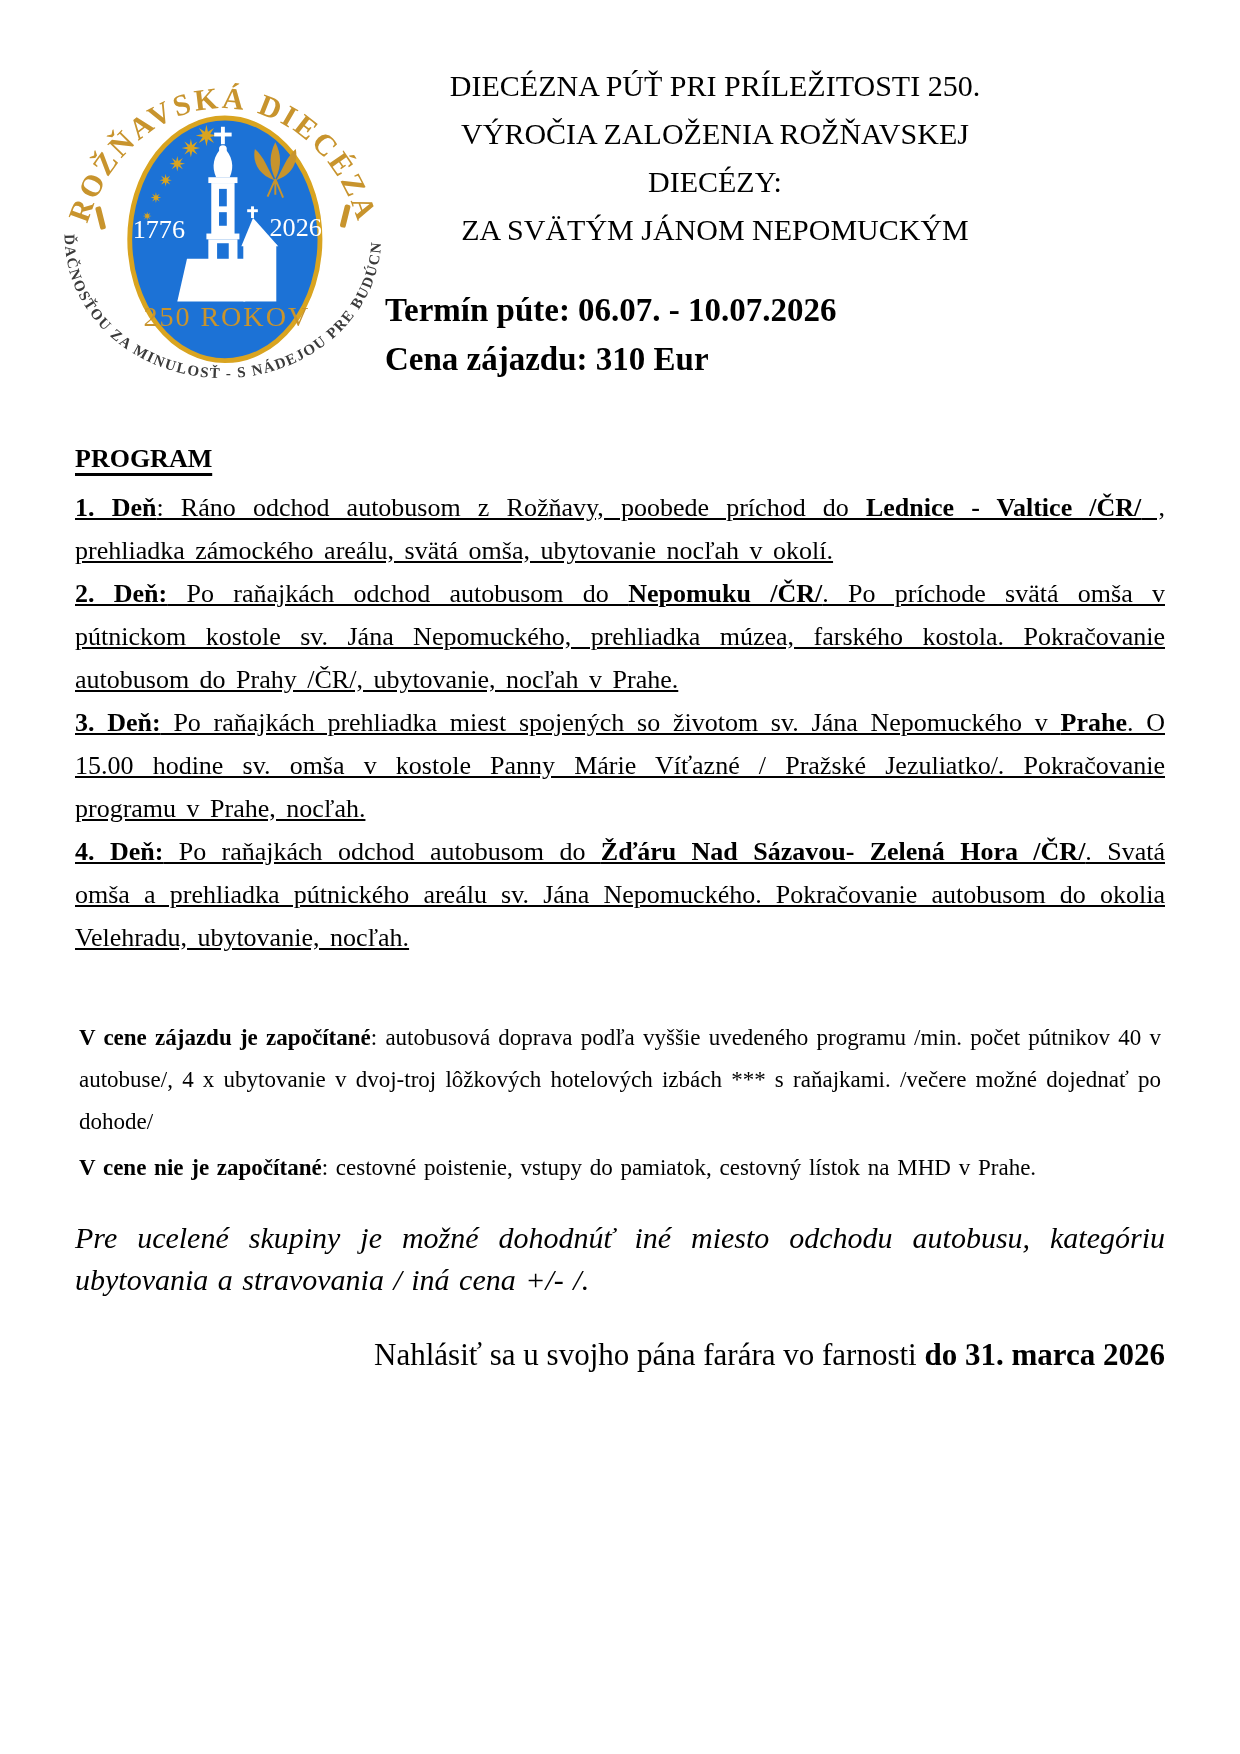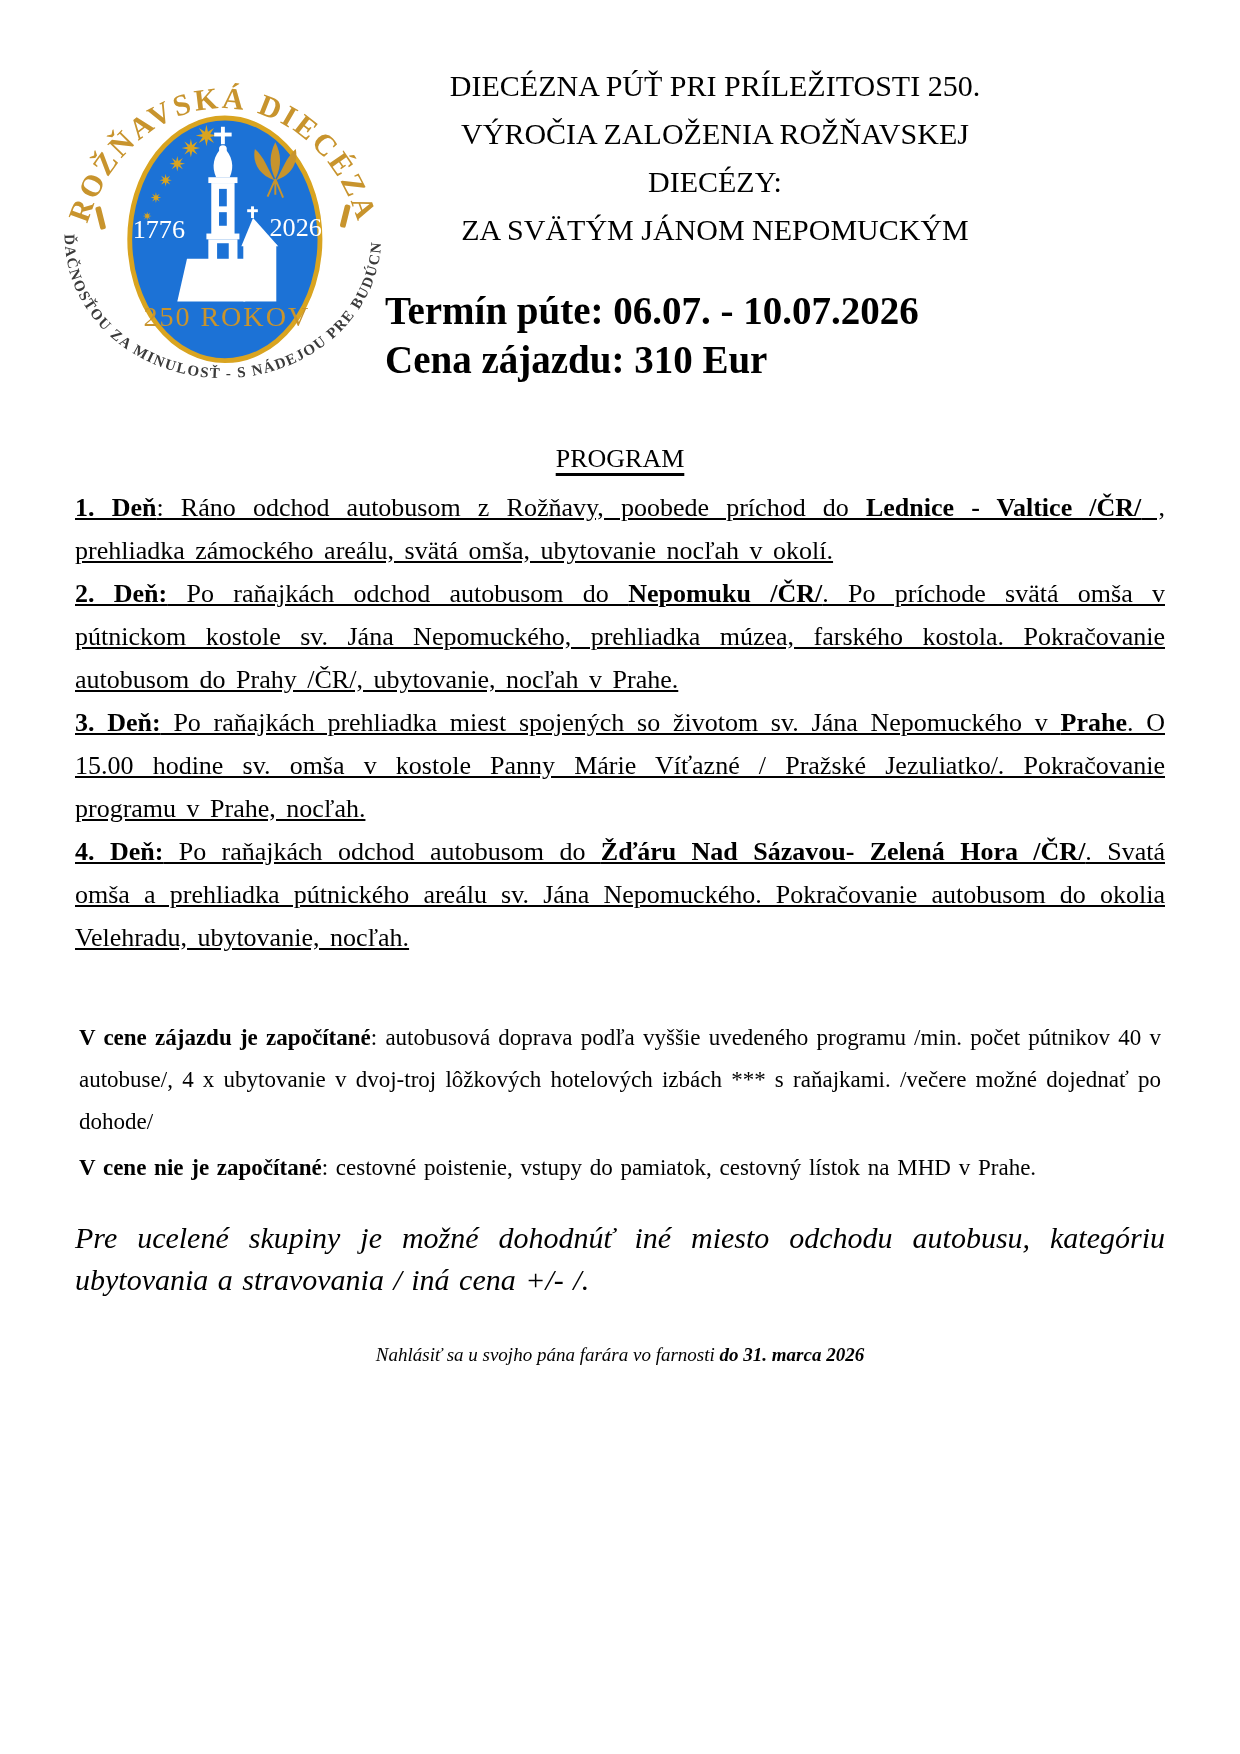--- a/index.html
+++ b/index.html
@@ -10,36 +10,36 @@
   }
   .b{font-weight:bold;}
   .i{font-style:italic;}
   
   .header{display:flex;align-items:flex-start;}
   .logo-wrap{flex:0 0 330px;margin-left:-20px;}
   svg.logo{width:330px;height:340px;display:block;}
   .head-right{flex:1;min-width:0;}
   .doc-title{margin:14px 0 0 0;padding-right:120px;font-size:30px;font-weight:normal;
     line-height:48px;text-align:center;}
-  .trip-meta{margin-top:32px;font-size:39px;font-weight:bold;line-height:49px;}
+  .trip-meta{margin-top:32px;font-size:33px;font-weight:bold;line-height:49px;}
   .trip-meta div{white-space:nowrap;}
   
   .arc-top{font-family:"Liberation Serif",serif;font-weight:bold;font-size:31px;letter-spacing:3px;}
   .arc-bottom{font-family:"Liberation Serif",serif;font-weight:bold;font-size:15.5px;letter-spacing:1.5px;}
   .logo-year{font-family:"Liberation Serif",serif;font-size:27px;}
   .logo-banner{font-family:"Liberation Serif",serif;font-size:29px;letter-spacing:2px;}
   
   main{margin-top:56px;}
-  .program-heading{margin:0 0 12px 0;font-size:26px;font-weight:normal;
-    text-decoration:underline;text-decoration-thickness:2.5px;text-underline-offset:6px;text-align:center;}
+  .program-heading{margin:0 0 12px 0;font-size:26px;font-weight:bold;
+    text-decoration:underline;text-decoration-thickness:2.5px;text-underline-offset:6px;}
   .day{margin:0;font-size:26px;line-height:43px;text-align:justify;word-spacing:4px;text-decoration:underline;}
   .pricing{margin-top:58px;}
   .pricing p{margin:4px;font-size:23px;line-height:42px;text-align:justify;word-spacing:2px;}
   .note{margin-top:28px;font-size:30px;line-height:42px;text-align:justify;word-spacing:2px;}
-  .footer{margin-top:26px;font-size:19px;line-height:48px;text-align:center;font-style:italic;}
+  .footer{margin-top:26px;font-size:31px;line-height:48px;text-align:right;}
 </style>
 </head>
 <body>
 
 <div class="page">
 
   <header class="header">
 
     <div class="logo-wrap">
       <svg class="logo" viewBox="0 0 340 340">

